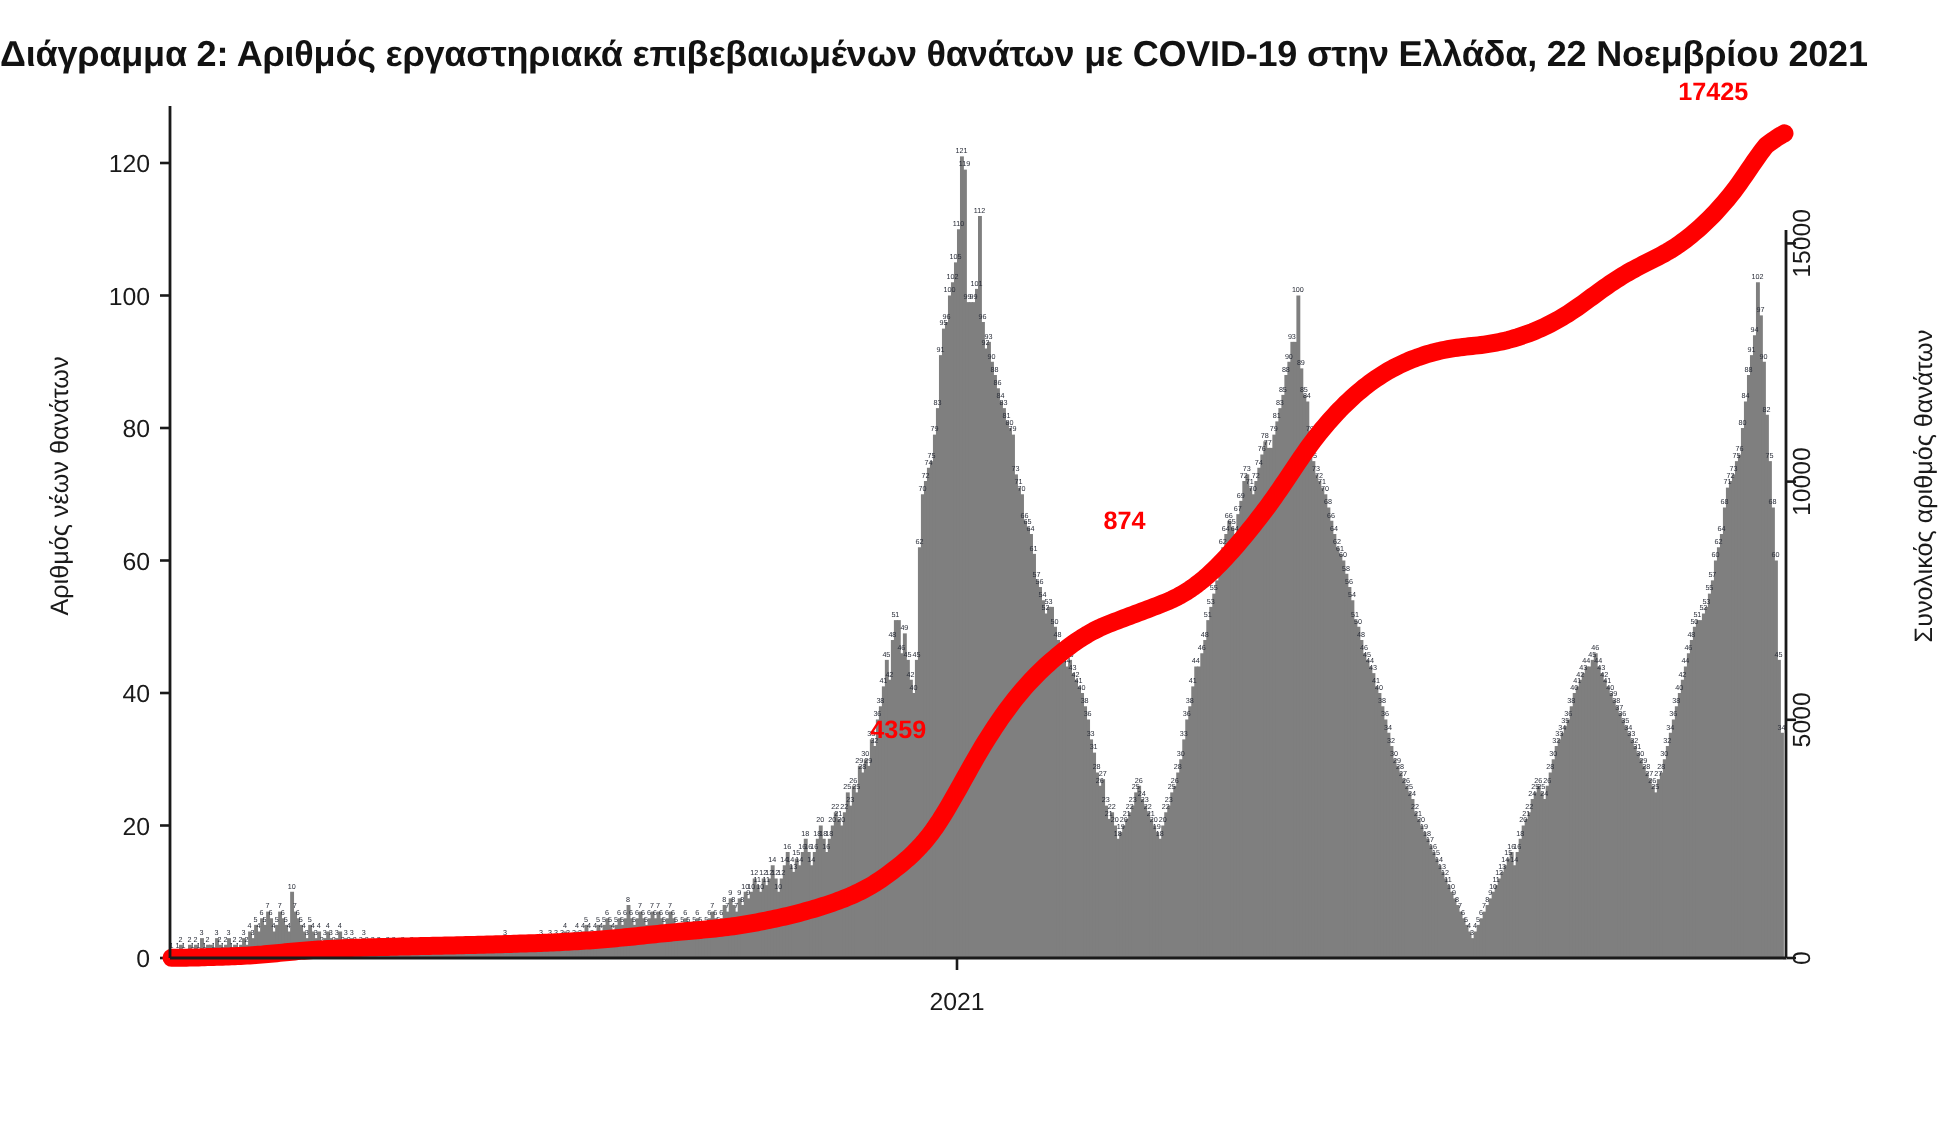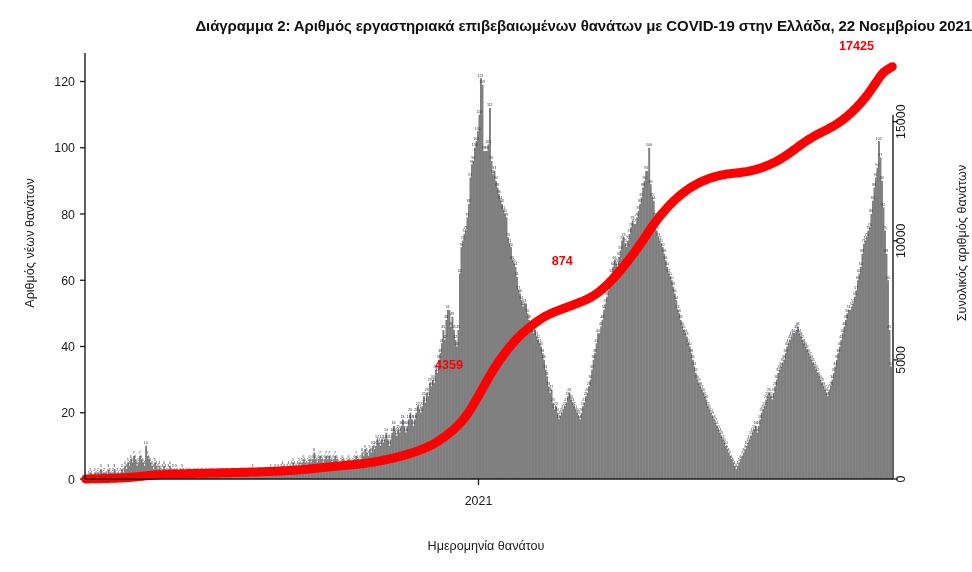--- a/index.html
+++ b/index.html
@@ -3,22 +3,22 @@
 <meta charset="utf-8">
 <style>
   html,body{margin:0;padding:0;}
   body{
     width:972px;height:572px;background:#ffffff;
     font-family:"Liberation Sans", sans-serif;
     color:#1a1a1a;overflow:hidden;position:relative;
   }
   #chart-root{position:absolute;inset:0;}
   #chart-title{
-    position:absolute;left:0;top:17px;width:972px;text-align:right;
-    font-size:15px;font-weight:bold;color:#121212;letter-spacing:-0.1px;
+    position:absolute;left:0;top:17px;width:972px;text-align:left;
+    font-size:18px;font-weight:bold;color:#121212;letter-spacing:-0.1px;
   }
   #plot-svg{position:absolute;left:0;top:0;}
   .axis-label{
     position:absolute;font-size:12.6px;color:#1a1a1a;white-space:nowrap;
   }
   #ylabel-left{
     left:-60px;top:236px;width:180px;text-align:center;
     transform:rotate(-90deg);transform-origin:center center;
   }
   #ylabel-right{
@@ -32,21 +32,20 @@
 </style>
 </head>
 <body>
 
 <div id="chart-root">
 
   <div id="chart-title">Διάγραμμα 2: Αριθμός εργαστηριακά επιβεβαιωμένων θανάτων με COVID-19 στην Ελλάδα, 22 Νοεμβρίου 2021</div>
 
   <div class="axis-label" id="ylabel-left">Αριθμός νέων θανάτων</div>
   <div class="axis-label" id="ylabel-right">Συνολικός αριθμός θανάτων</div>
-  <div class="axis-label" id="xlabel">Ημερομηνία θανάτου</div>
 
   <svg id="plot-svg" width="972" height="572">
     <g id="g-left-ticks">
         <path d="M80 479 L85 479" stroke="#1a1a1a" stroke-width="1.3"></path>
         <text x="75" y="483.5" text-anchor="end" class="tick-text">0</text>
         <path d="M80 412.75 L85 412.75" stroke="#1a1a1a" stroke-width="1.3"></path>
         <text x="75" y="417.25" text-anchor="end" class="tick-text">20</text>
         <path d="M80 346.5 L85 346.5" stroke="#1a1a1a" stroke-width="1.3"></path>
         <text x="75" y="351" text-anchor="end" class="tick-text">40</text>
         <path d="M80 280.25 L85 280.25" stroke="#1a1a1a" stroke-width="1.3"></path>

